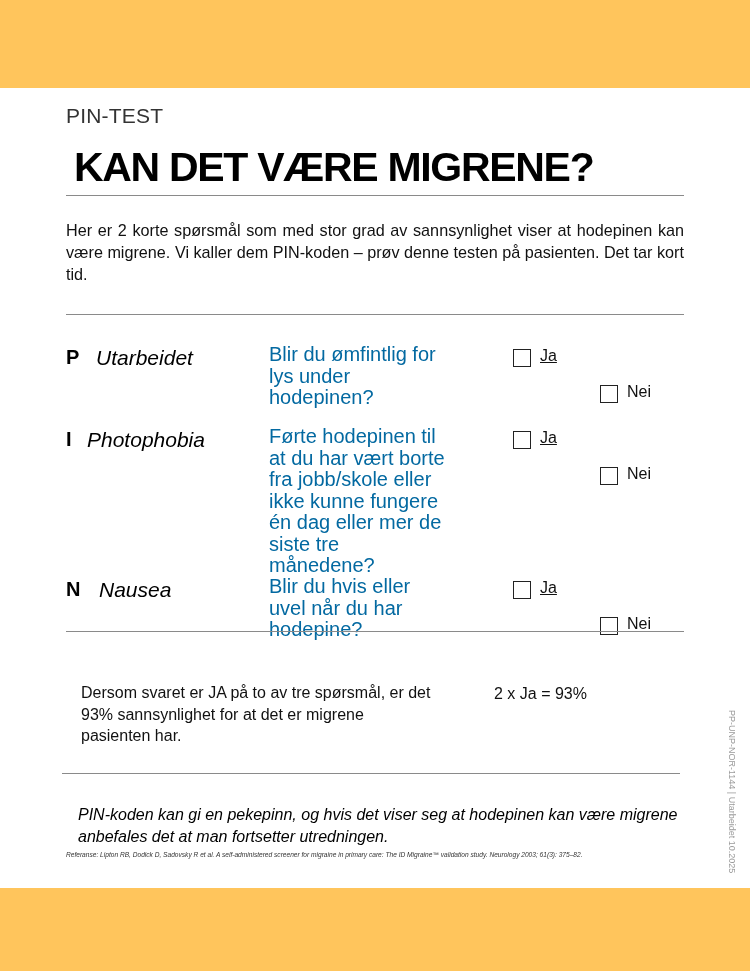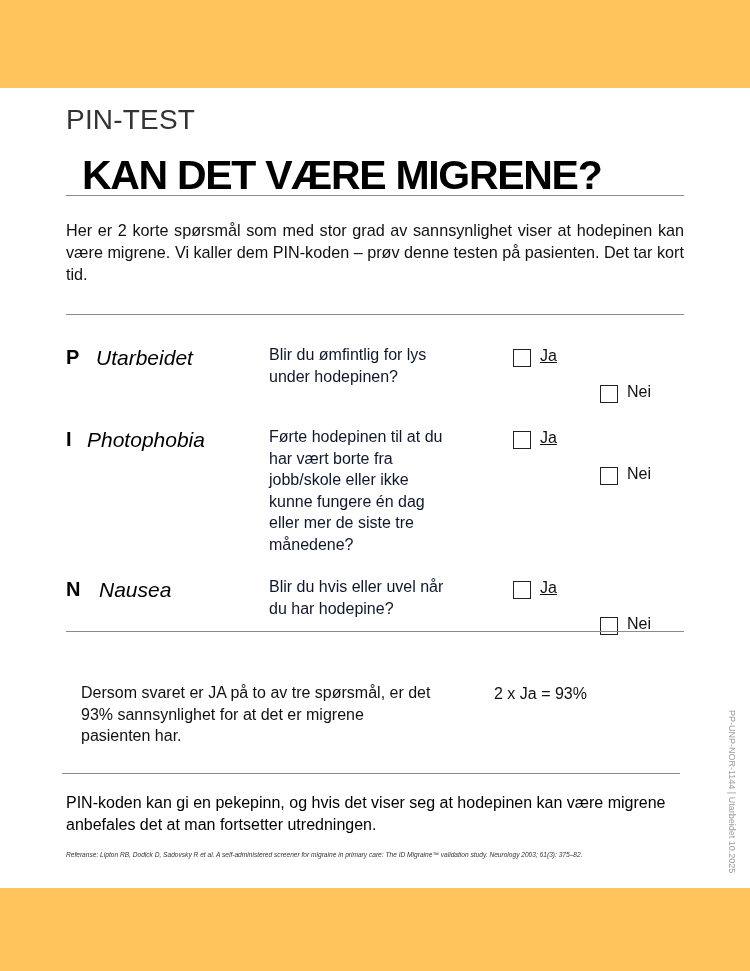--- a/index.html
+++ b/index.html
@@ -5,50 +5,50 @@
     html, body { margin: 0; padding: 0; }
     body {
       width: 750px; height: 971px; position: relative; overflow: hidden;
       background: #ffffff; color: #111111;
       font-family: "Liberation Sans", sans-serif;
     }
     .band { position: absolute; left: 0; width: 750px; background: #FFC55C; }
     .band.top { top: 0; height: 88px; }
     .band.bottom { top: 888px; height: 83px; }
 
-    .kicker { position: absolute; left: 66px; top: 104px; font-size: 28px; color: #333; font-weight: 300; letter-spacing: 0.2px; }
-    .title { position: absolute; left: 66px; top: 136px; font-size: 41px; font-weight: 700; letter-spacing: -1.3px; color: #000; margin: 16px; white-space: nowrap; }
+    .kicker { position: absolute; left: 66px; top: 104px; font-size: 21px; color: #333; font-weight: 300; letter-spacing: 0.2px; }
+    .title { position: absolute; left: 66px; top: 136px; font-size: 41px; font-weight: 700; letter-spacing: -1.3px; color: #000; margin: 8px; white-space: nowrap; }
     .rule { position: absolute; height: 1px; background: #8a8a8a; }
     .rule.r1 { left: 66px; top: 195px; width: 618px; }
     .rule.r2 { left: 66px; top: 314px; width: 618px; }
     .rule.r3 { left: 66px; top: 631px; width: 618px; }
     .rule.r4 { left: 62px; top: 773px; width: 618px; }
 
     .intro { position: absolute; left: 66px; top: 219px; width: 618px; font-size: 16.2px; line-height: 22px; text-align: justify; color: #111; margin: 0; }
 
     .row { position: absolute; left: 66px; width: 618px; }
     .row.p { top: 344px; }
     .row.i { top: 426px; }
     .row.n { top: 576px; }
     .letter { position: absolute; left: 0; top: 2px; font-size: 20px; font-weight: 700; color: #000; }
     .term { position: absolute; top: 2px; font-size: 21px; font-style: italic; color: #000; }
     .row.p .term { left: 30px; }
     .row.i .term { left: 21px; }
     .row.n .term { left: 33px; }
-    .question { position: absolute; left: 203px; top: 0; width: 180px; font-size: 16px; line-height: 21.5px; color: #0f172a; }
+    .question { position: absolute; left: 203px; top: 0; width: 180px; font-size: 20px; line-height: 21.5px; color: #0369a1; }
     .opt { position: absolute; top: 3px; display: flex; align-items: flex-start; gap: 9px; cursor: pointer; }
     .opt.ja { left: 447px; text-decoration: underline; }
     .opt.nei { left: 534px; margin-top: 36px; }
     .box { width: 16px; height: 16px; border: 1.4px solid #222; background: #fff; margin-top: 2px; }
     .opt-label { font-size: 16px; color: #111; line-height: 18px; }
 
     .result-text { position: absolute; left: 65px; top: 666px; width: 350px; font-size: 16px; line-height: 21.5px; color: #111; margin: 16px; }
     .result-formula { position: absolute; left: 494px; top: 685px; font-size: 16px; color: #111; }
 
-    .note { position: absolute; left: 66px; top: 792px; width: 600px; font-size: 16px; line-height: 21.5px; color: #000; margin: 0; }
+    .note { position: absolute; left: 66px; top: 792px; width: 600px; font-size: 16px; line-height: 21.5px; font-style: italic; color: #000; margin: 12px; }
     .ref { position: absolute; left: 66px; top: 851px; font-size: 6.6px; font-style: italic; color: #333; white-space: nowrap; }
 
     .side-code { position: absolute; left: 737px; top: 710px; transform-origin: 0 0; transform: rotate(90deg); font-size: 9px; color: #9a9a9a; white-space: nowrap; }
   </style>
 </head>
 <body>
 
 <div class="band top"></div>
 
 <div class="kicker">PIN-TEST</div>

